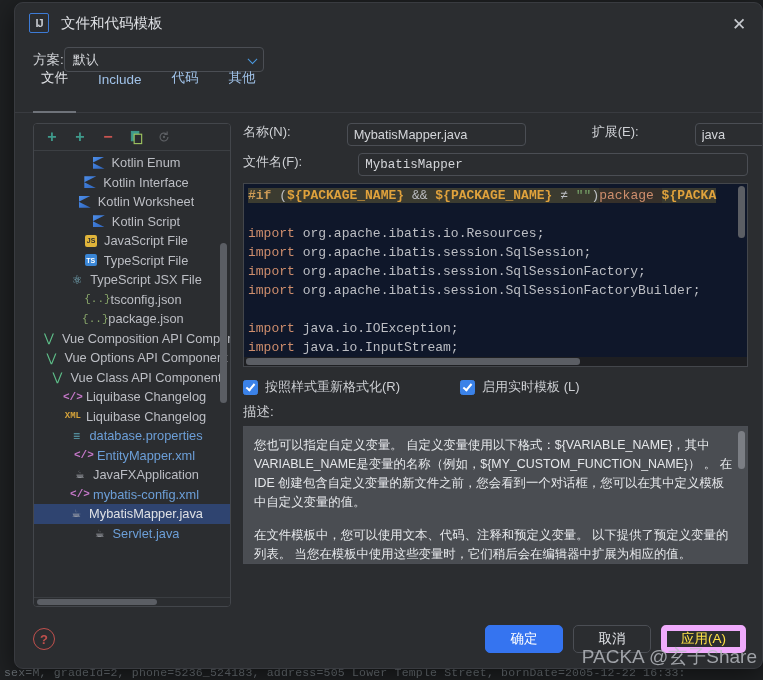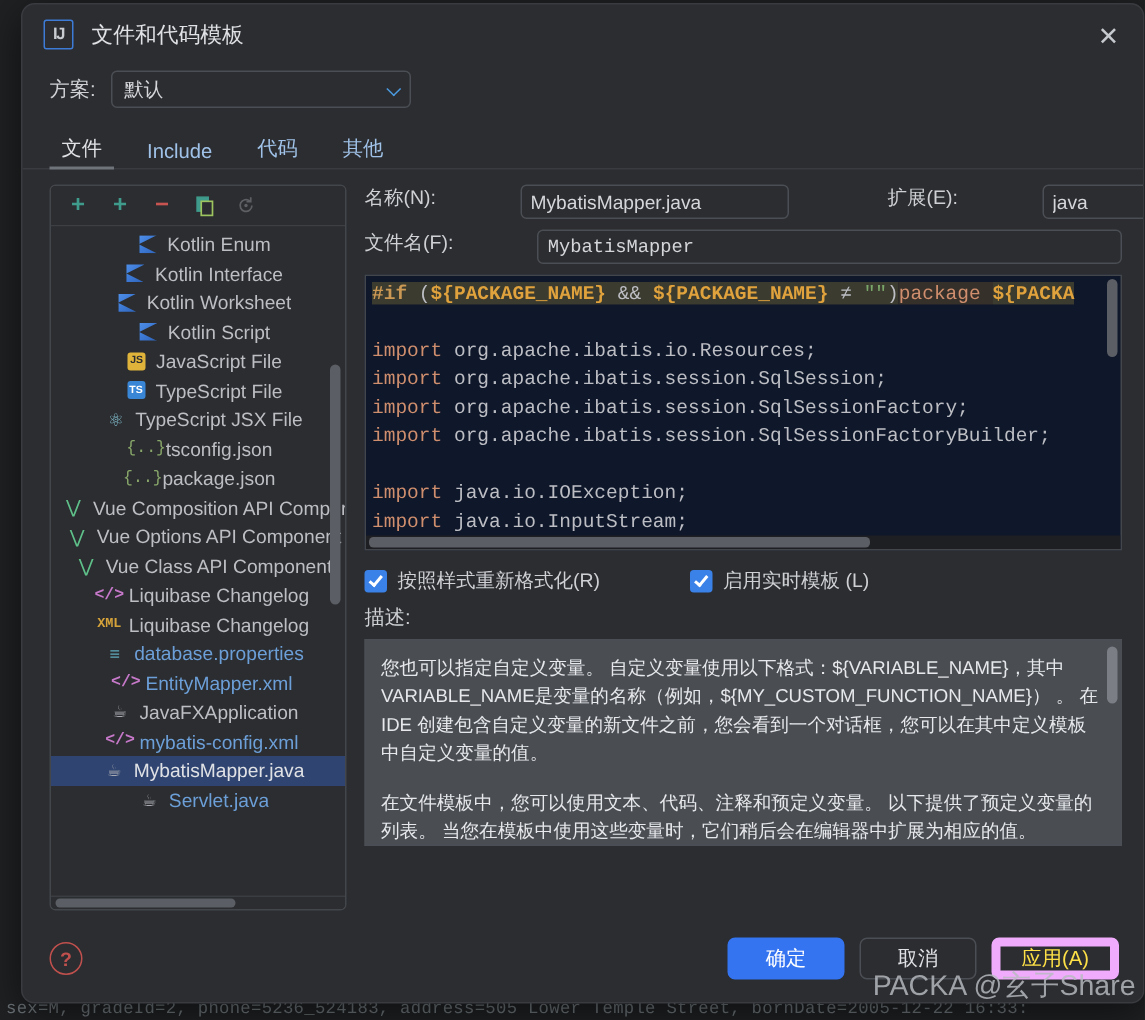--- a/index.html
+++ b/index.html
@@ -68,21 +68,21 @@
     display: flex; align-items: center; justify-content: center;
     color: #c6c9ce; font-size: 17px; line-height: 1;
     cursor: pointer; border-radius: 4px;
   }
 
   
   .scheme-row {
     display: flex; align-items: center;
     padding: 4px 0 10px 18px;
   }
-  .scheme-label { color: #ced0d4; font-size: 13.5px; margin-right: 10px; }
+  .scheme-label { color: #ced0d4; font-size: 13.5px; }
   .combo {
     position: relative;
     width: 200px; height: 25px;
     background: #2b2d30;
     border: 1px solid #4b4e54;
     border-radius: 4px;
     display: flex; align-items: center;
     padding: 0 8px;
     box-sizing: border-box;
     cursor: pointer;
@@ -99,21 +99,21 @@
   .tabs {
     display: flex; align-items: flex-end;
     padding-left: 18px;
     height: 30px;
     border-bottom: 1px solid #393b40;
     margin-bottom: 10px;
   }
   .tab {
     font-size: 13.5px;
     color: #a0c2e8;
-    padding: 0 8px 4px 8px;
+    padding: 0 8px 25px 8px;
     margin-right: 14px;
     cursor: pointer;
     position: relative;
   }
   .tab.active { color: #dfe1e5; }
   .tab.active::after {
     content: "";
     position: absolute; left: 0; right: 0; bottom: -1px;
     height: 2px; background: #6f737a;
   }

